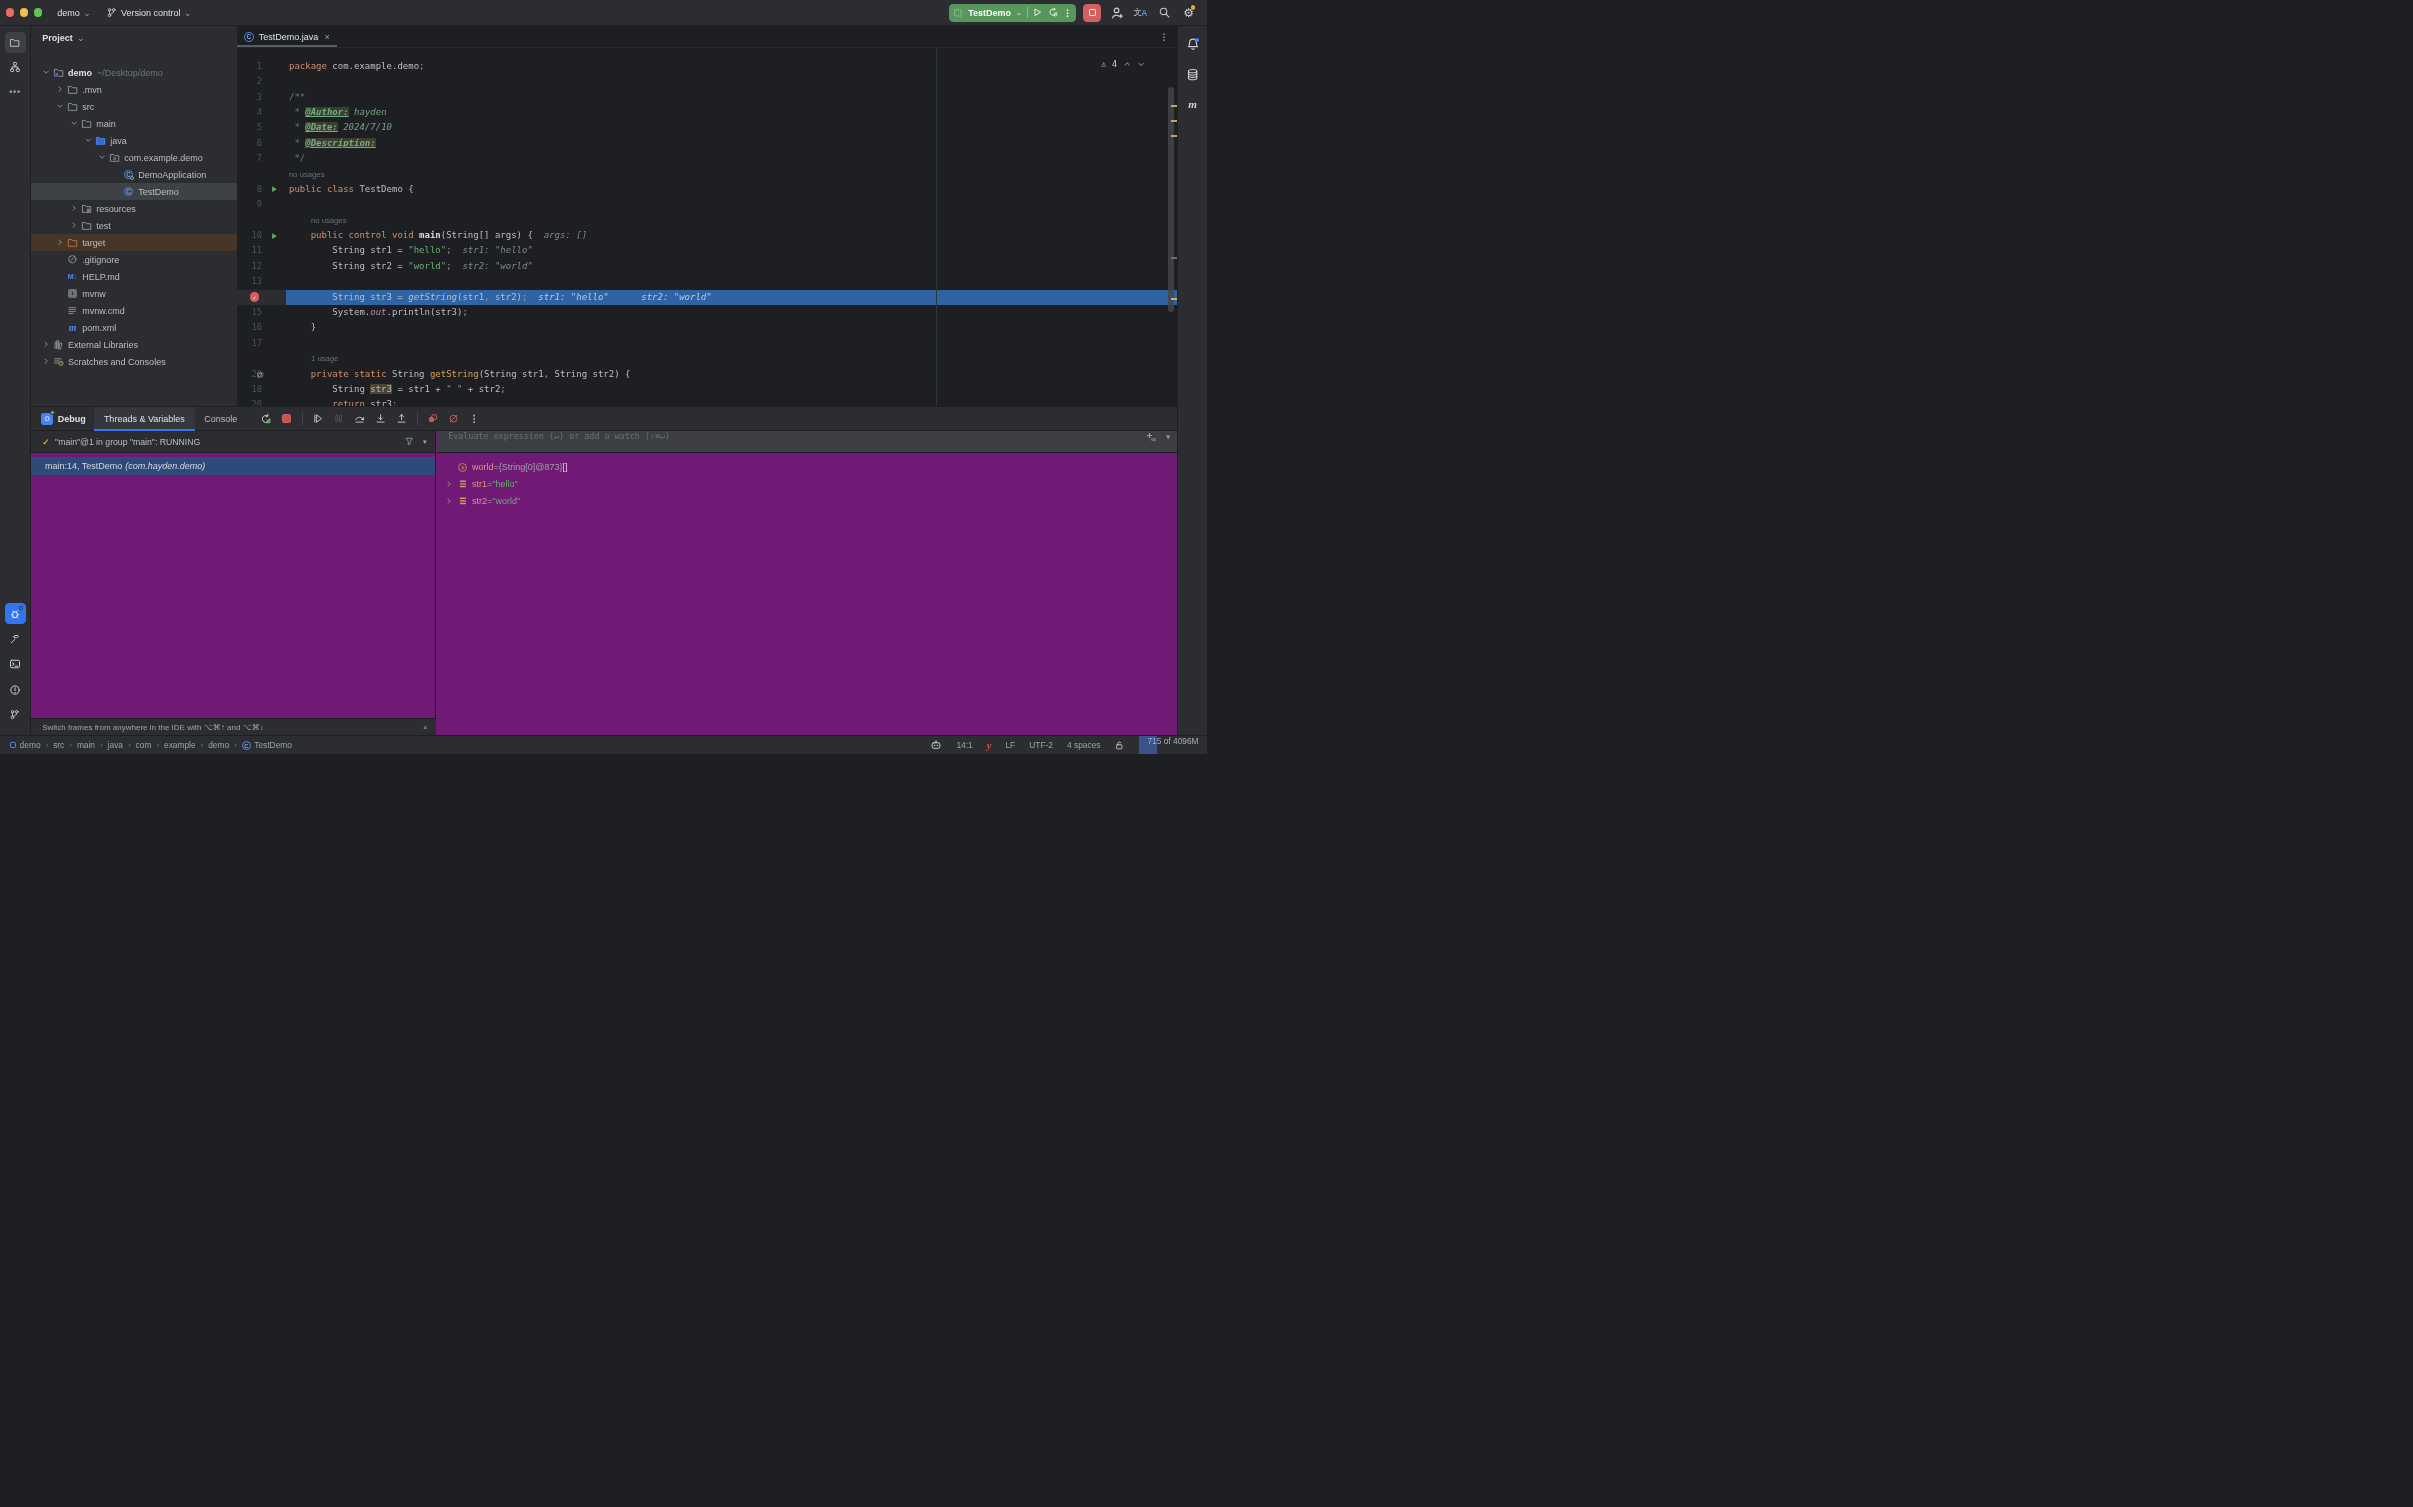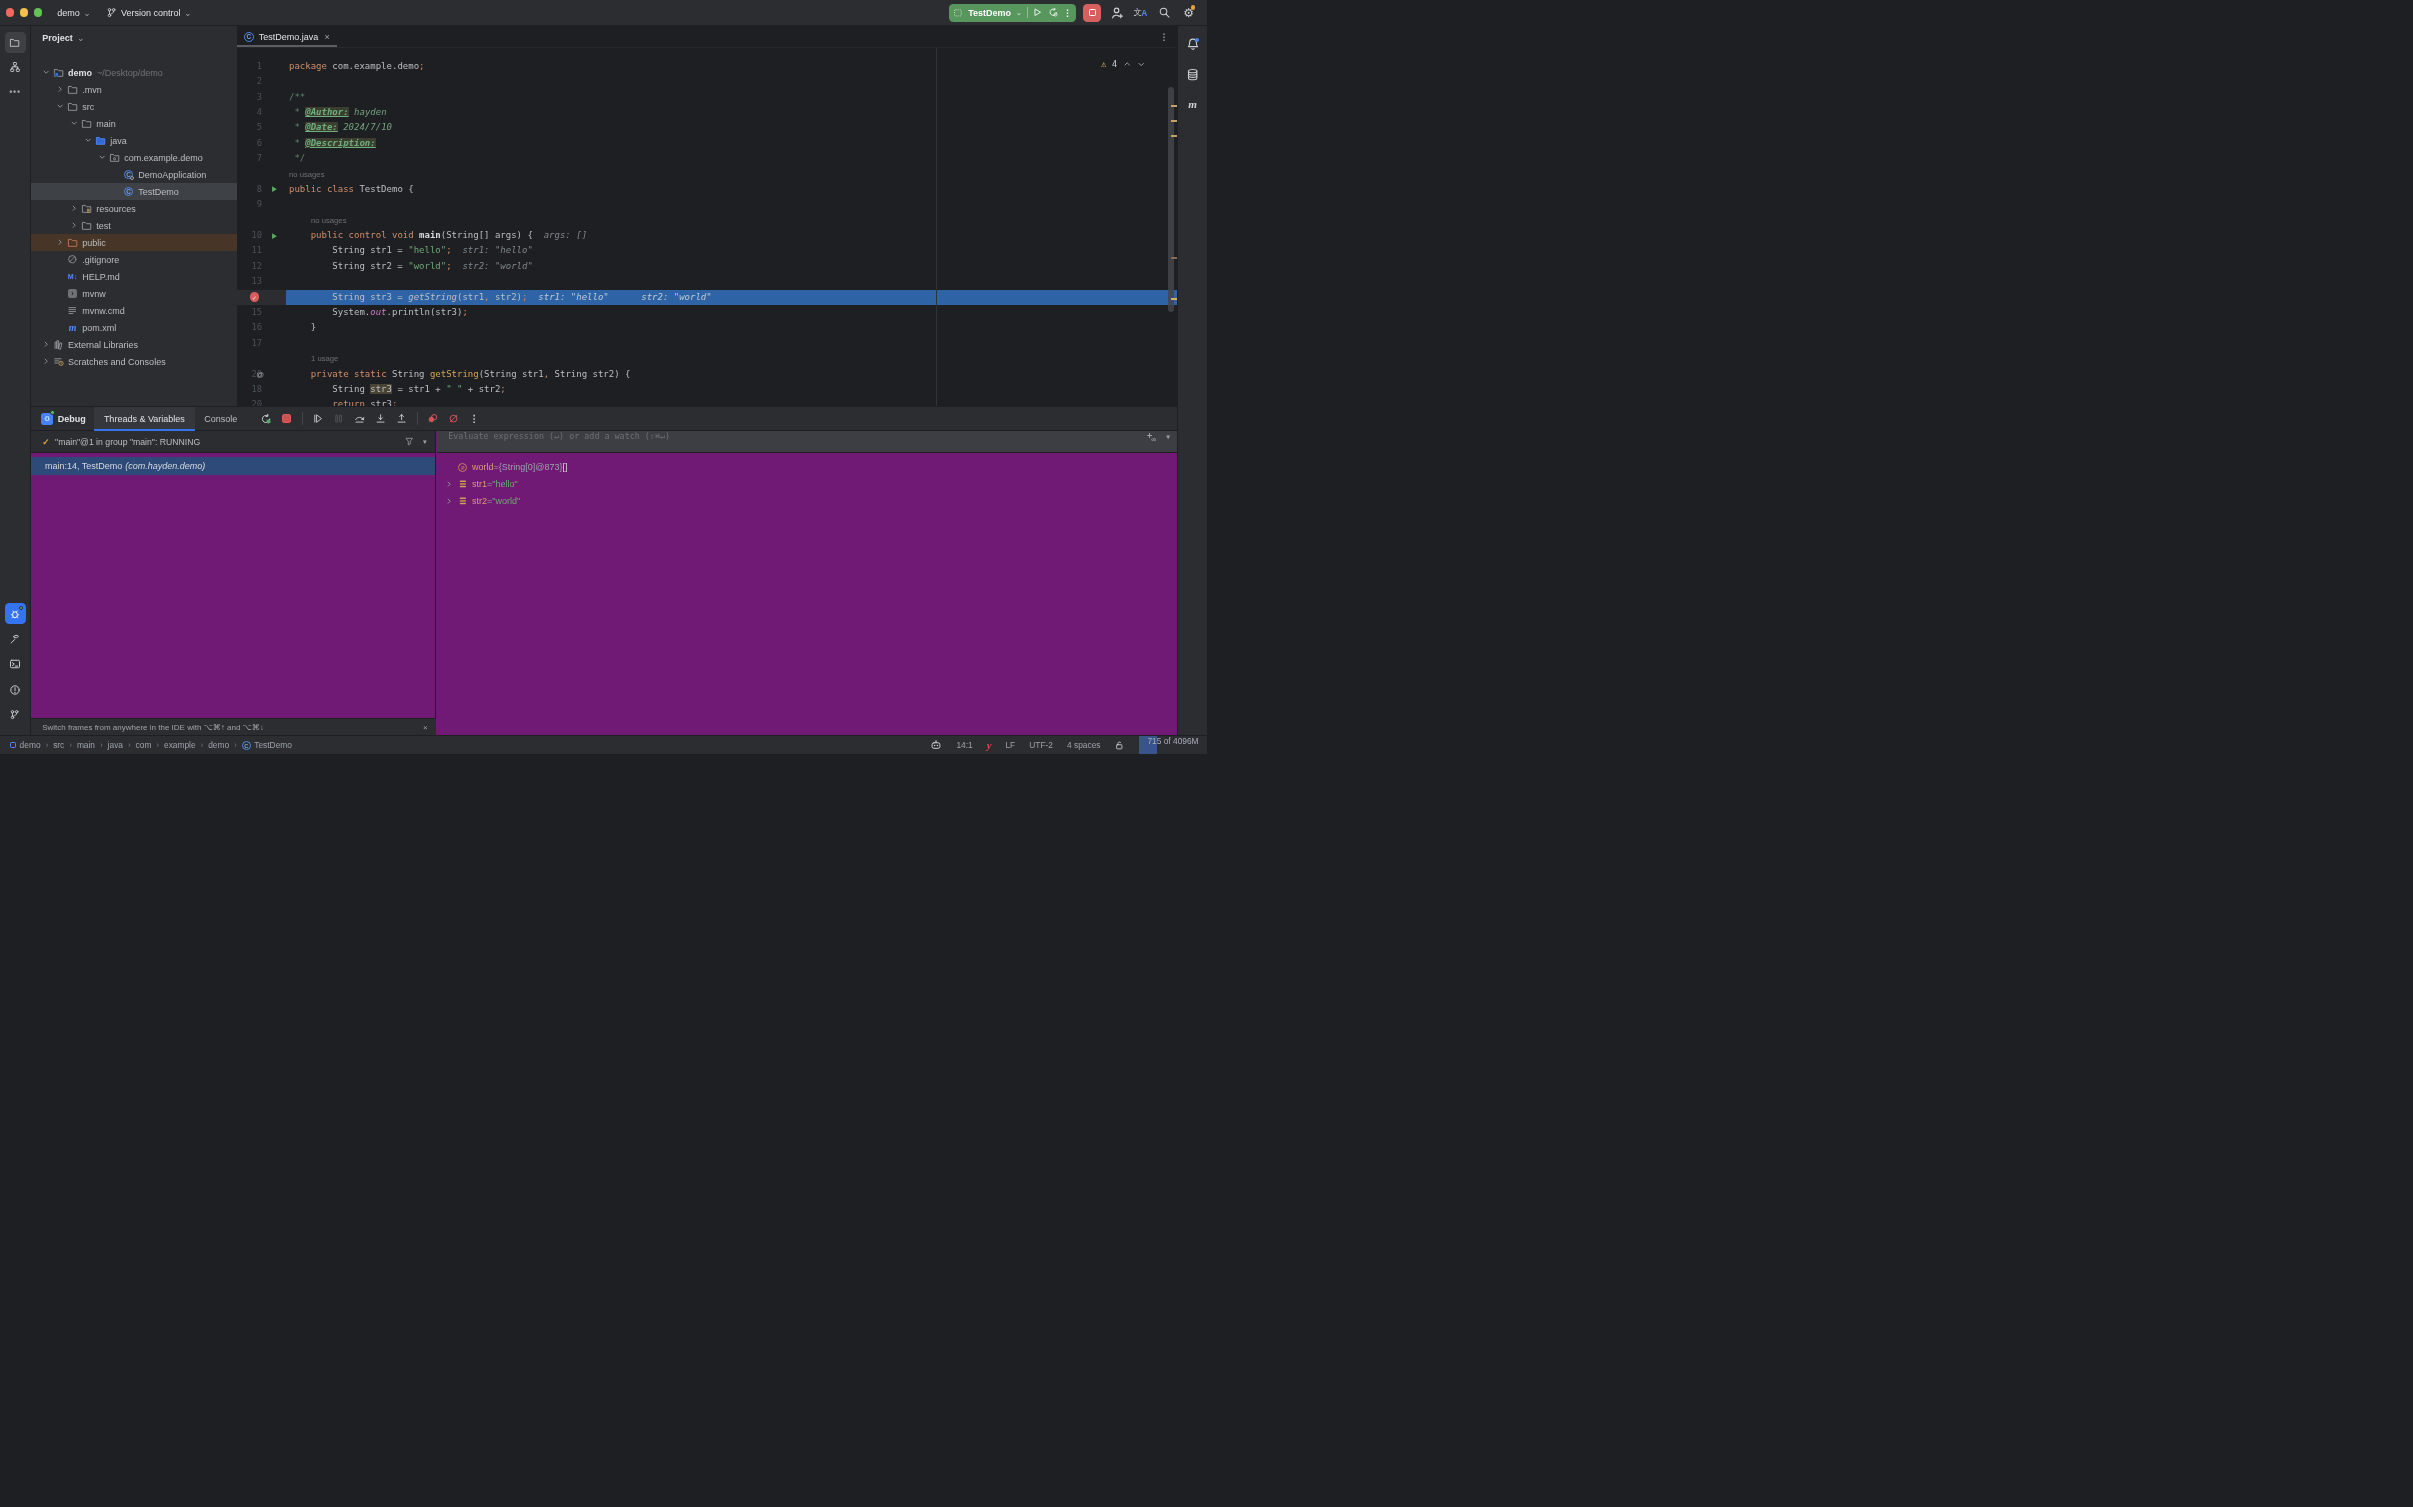--- a/index.html
+++ b/index.html
@@ -412,21 +412,21 @@
         <span class="chev">
           <svg width="8.4" height="8.4" viewBox="0 0 12 12">
             <path d="M4.5 3l3 3-3 3" stroke="#9DA0A8" stroke-width="1.2" fill="none" stroke-linejoin="round" stroke-linecap="round"></path>
           </svg>
         </span>
         <span class="ic">
           <svg width="11.2" height="11.2" viewBox="0 0 16 16">
             <path d="M2 3.5h4.2l1.6 1.8H14v8H2z" stroke="#C77D55" stroke-width="1.2" fill="none" stroke-linejoin="round"></path>
           </svg>
         </span>
-        <span>public</span>
+        <span>target</span>
       </div>
       <div class="trow " style="padding-left:24px">
         <span class="chev"></span>
         <span class="ic">
           <svg width="10.5" height="10.5" viewBox="0 0 16 16">
             <circle cx="8" cy="8" r="5.5" stroke="#9DA0A8" stroke-width="1.2" fill="none" stroke-linejoin="round" stroke-linecap="round"></circle>
             <path d="M4.4 11.6L11.6 4.4" stroke="#9DA0A8" stroke-width="1.2" fill="none" stroke-linejoin="round" stroke-linecap="round"></path>
           </svg>
         </span>
         <span>.gitignore</span>

